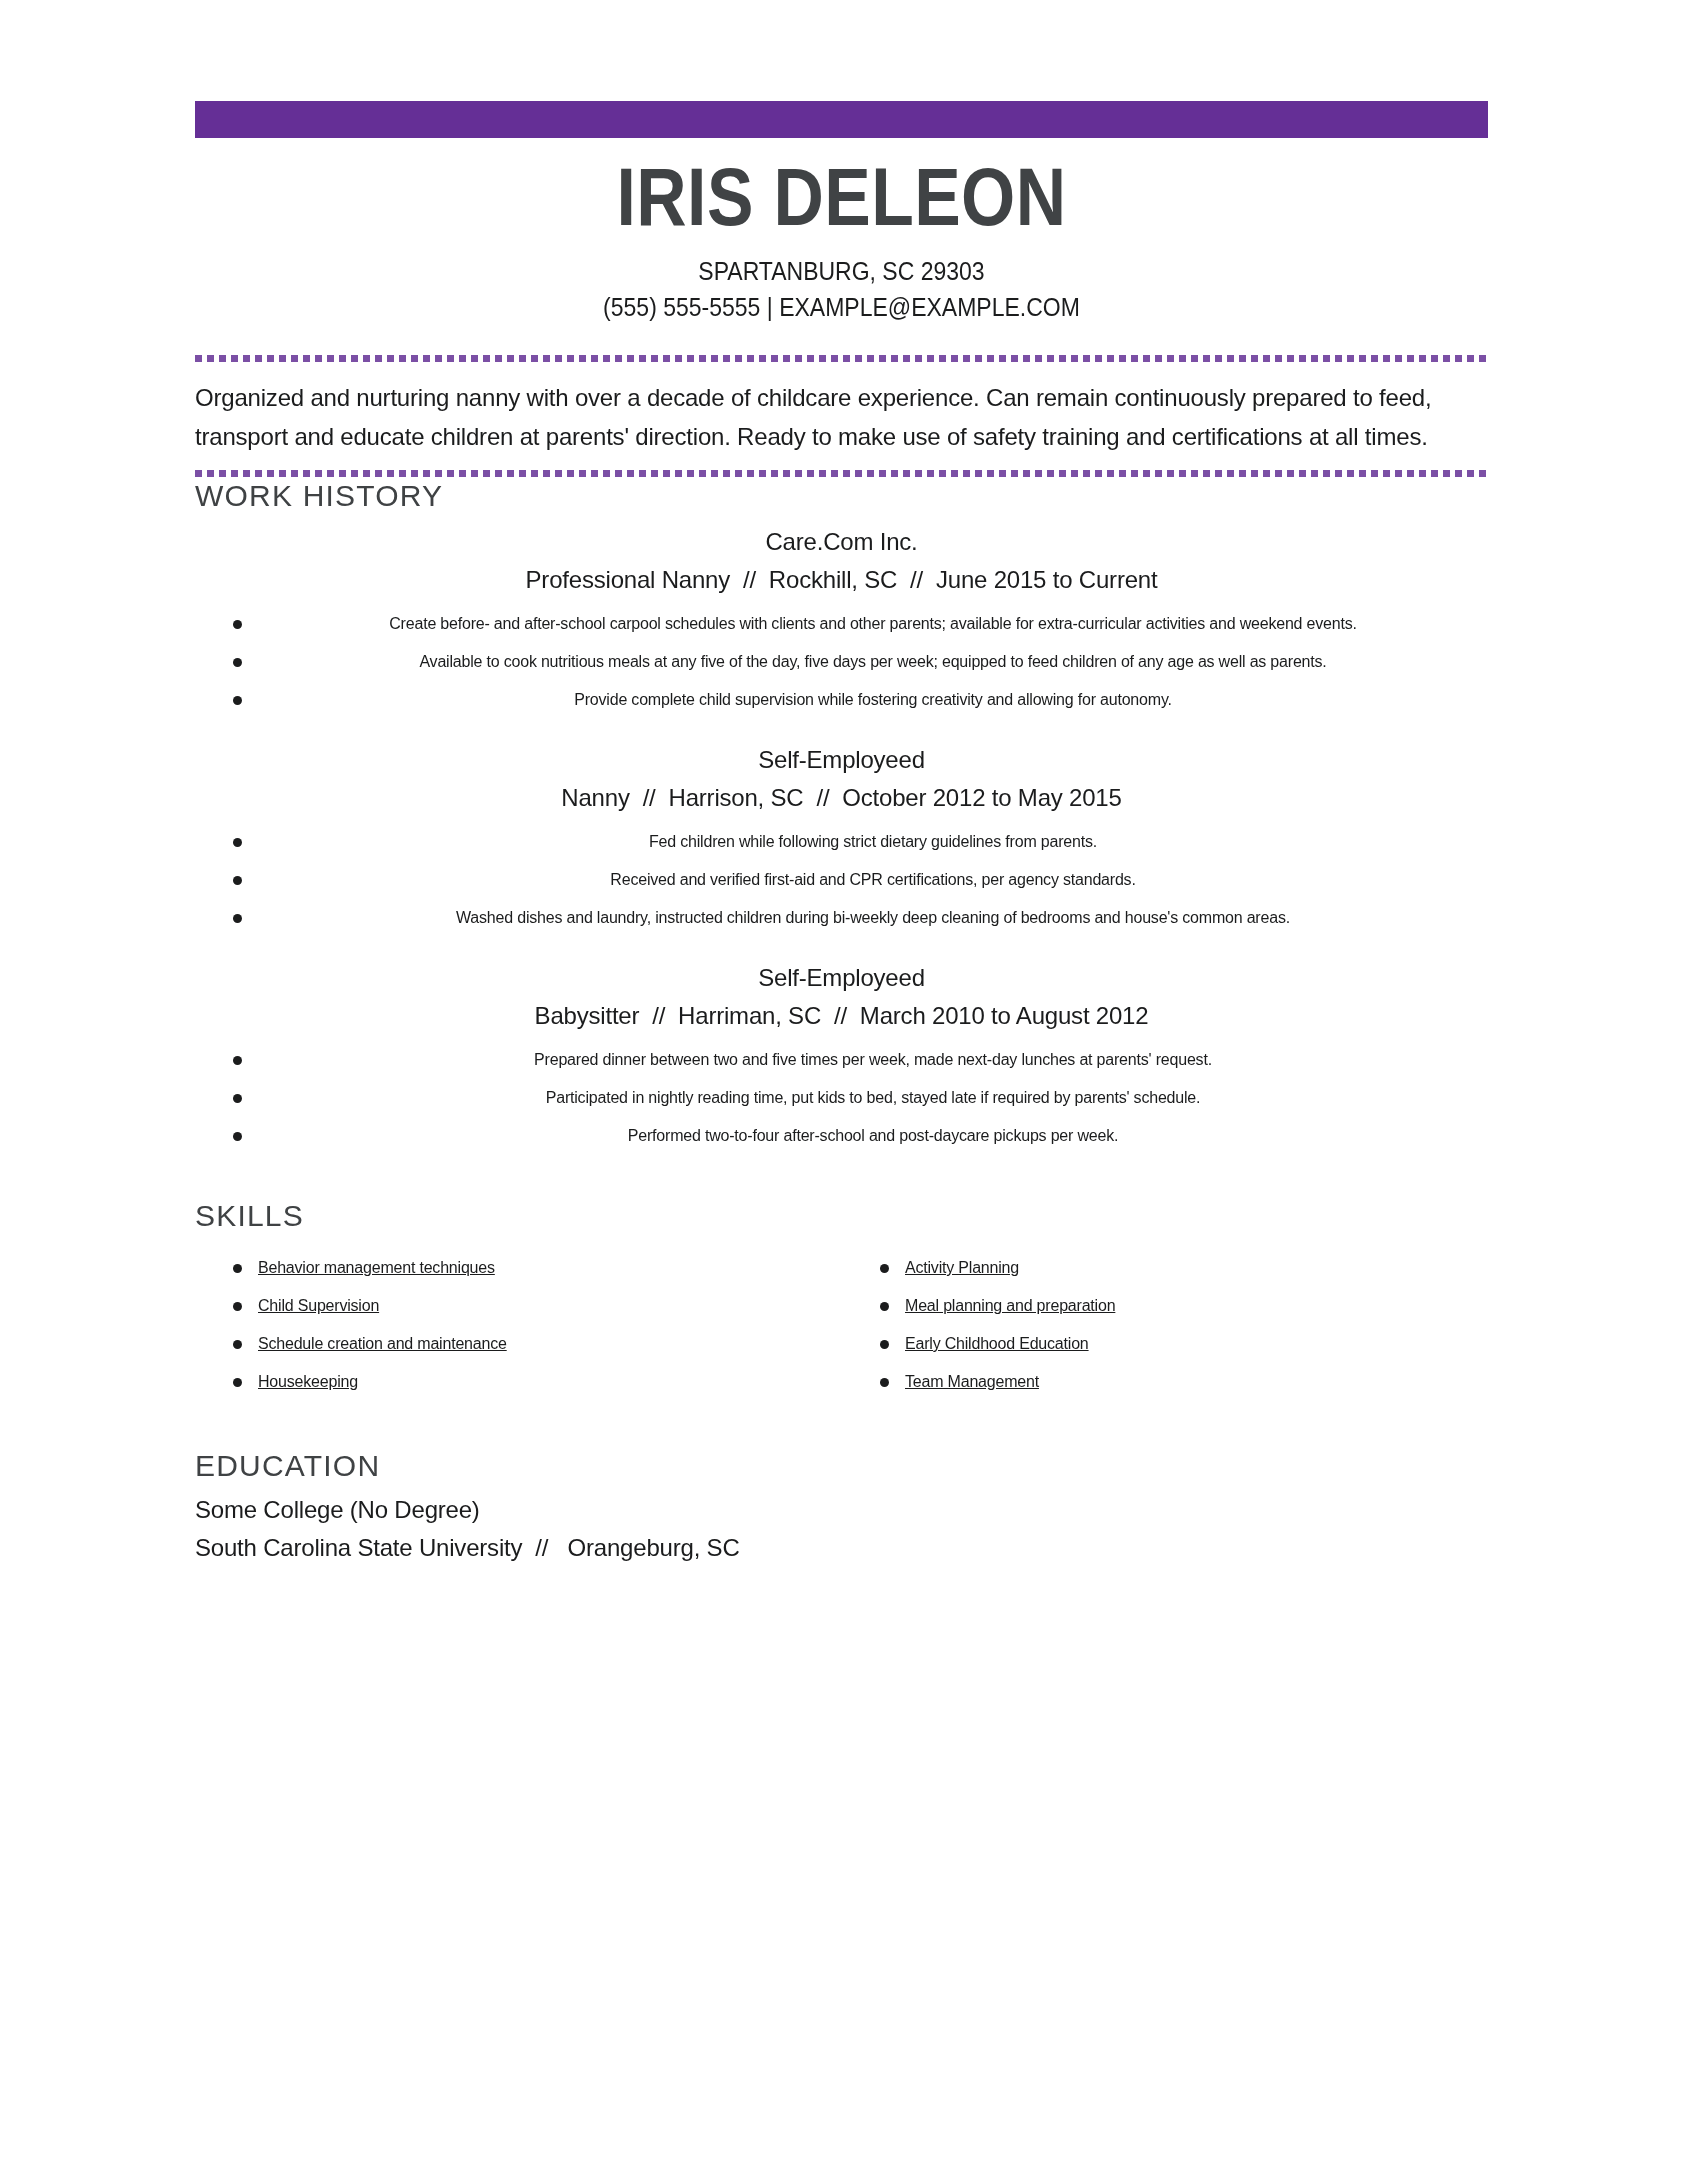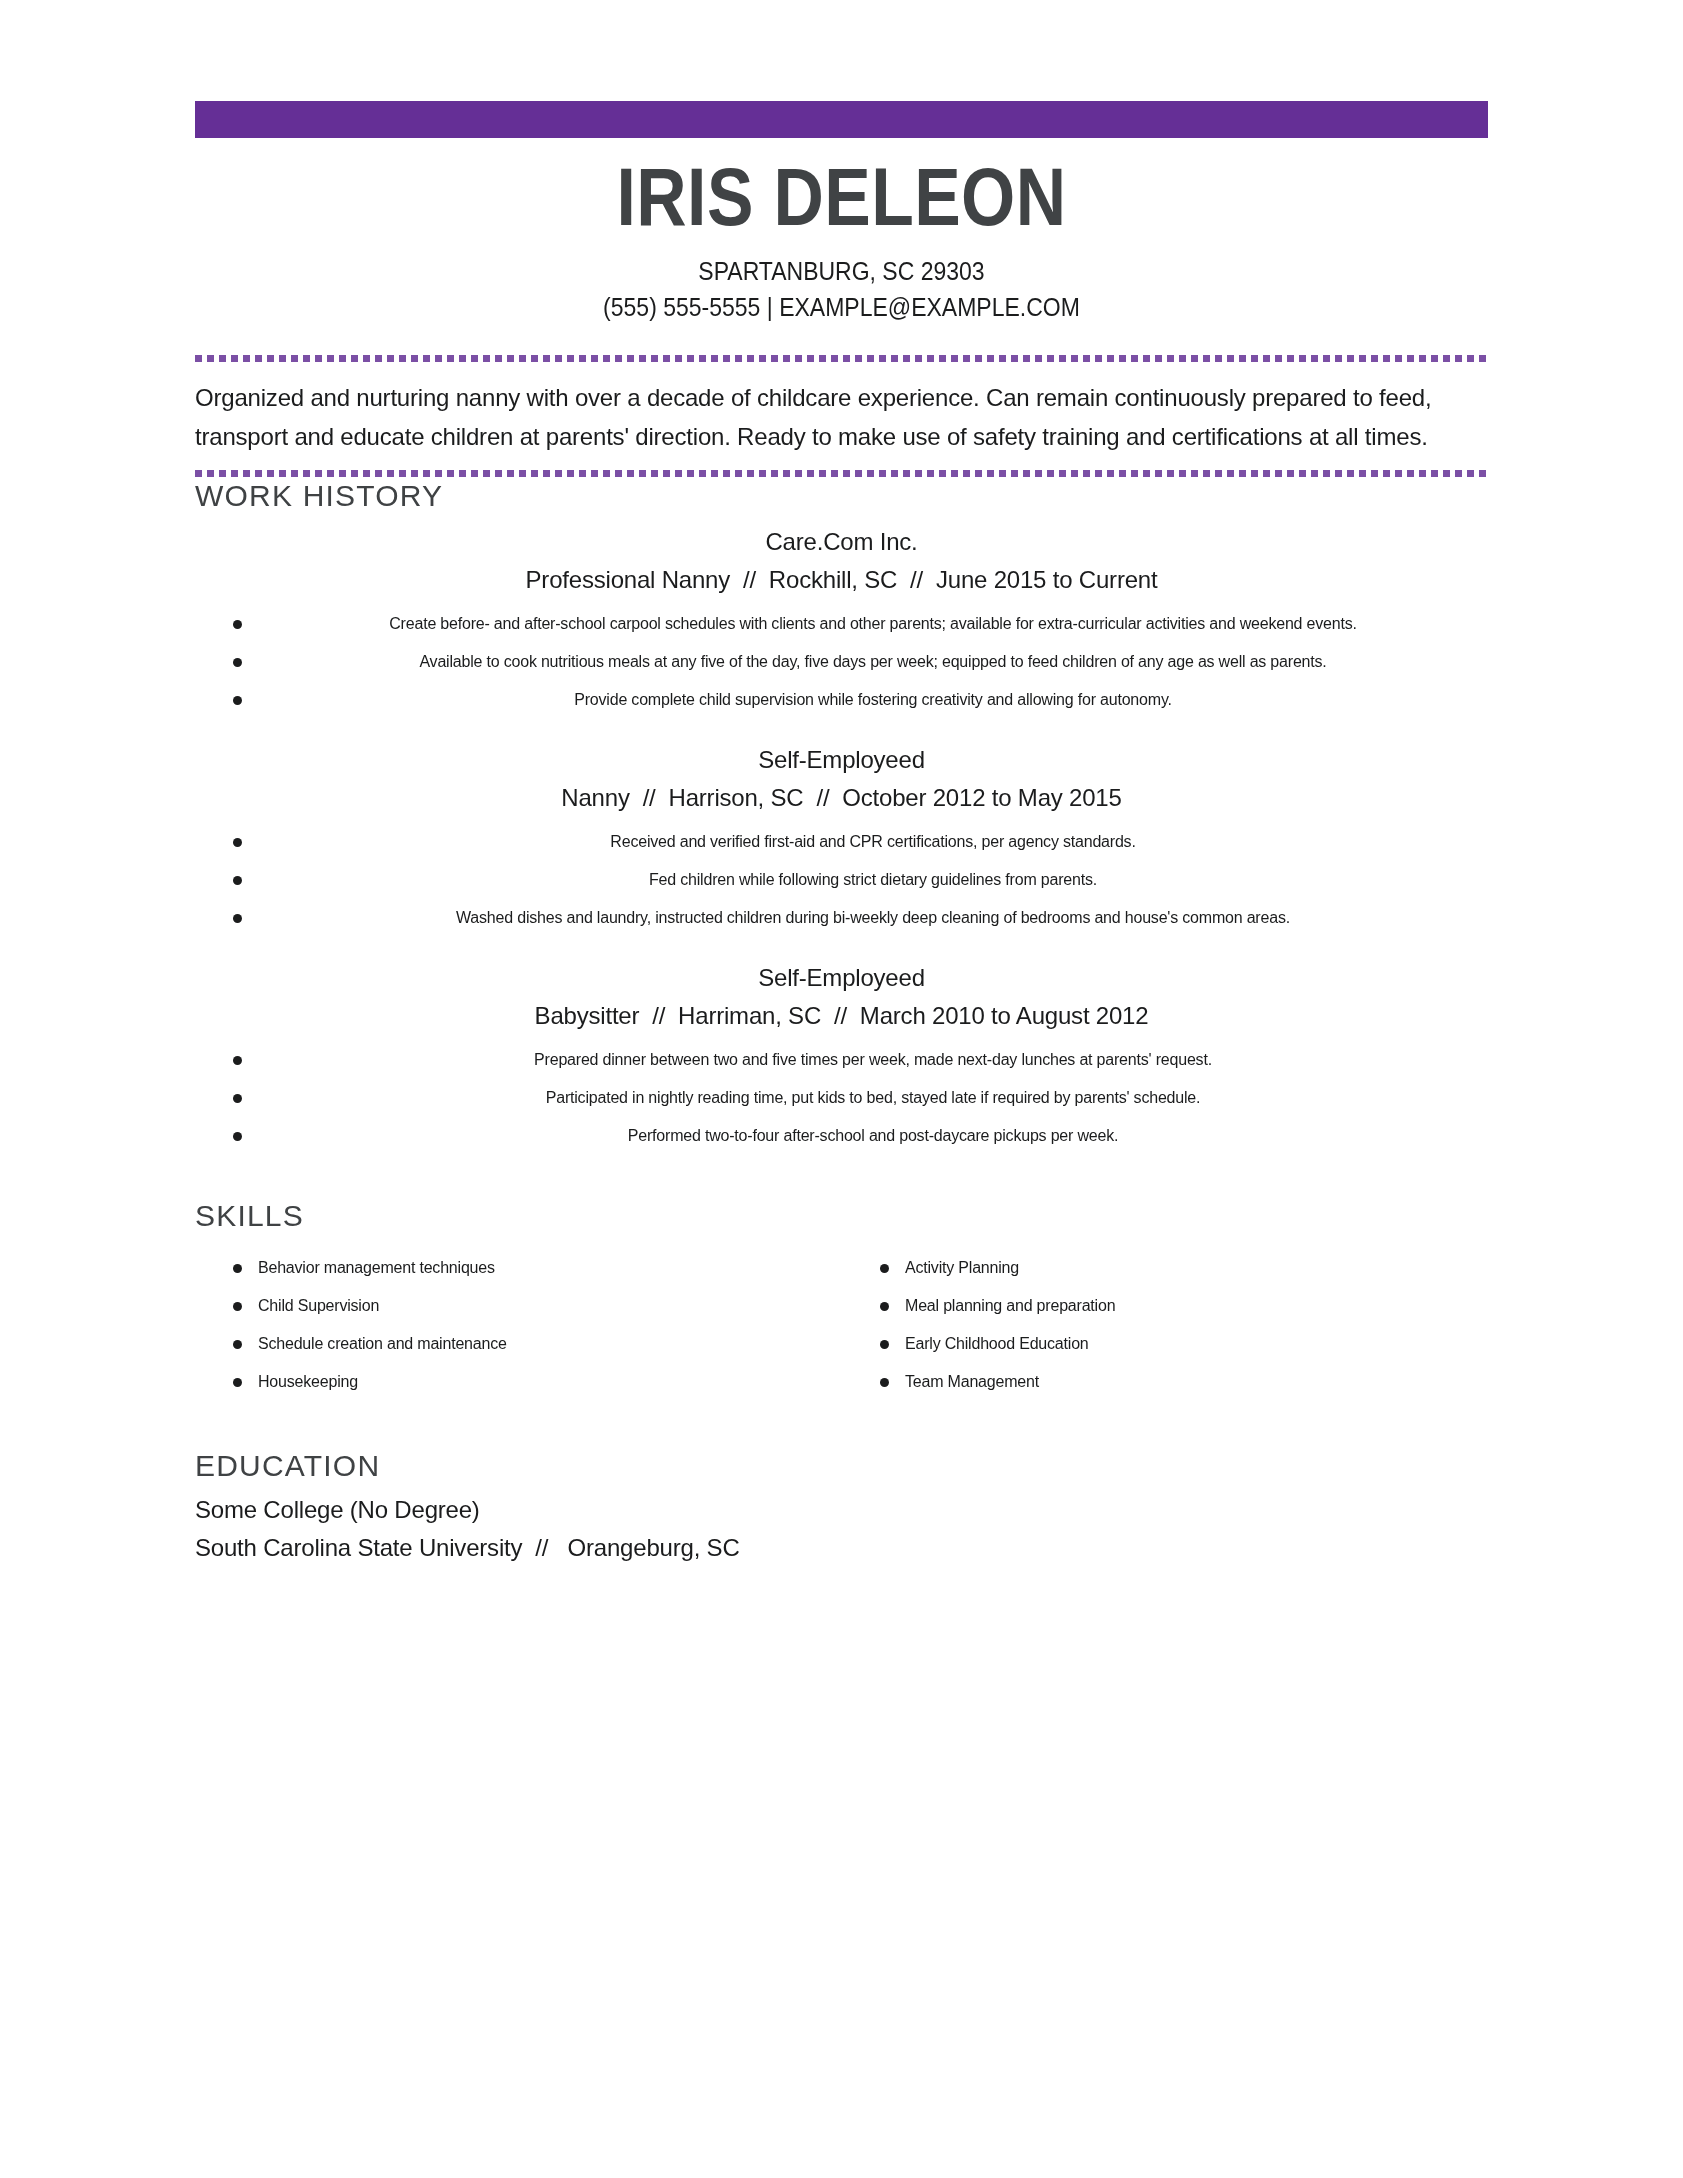--- a/index.html
+++ b/index.html
@@ -70,21 +70,21 @@
     position:relative;padding-left:63px;
     font-size:16px;line-height:38px;letter-spacing:-0.2px;
     color:var(--body-text);
   }
   ul.bullet-list li::before{
     content:"";position:absolute;left:38px;top:15px;
     width:9px;height:9px;border-radius:50%;
     background:var(--body-text);
   }
 
-  .skills-cols{display:flex;margin-top:8px;}
+  .skills-cols{display:flex;margin-top:8px;text-decoration:underline;}
   .skills-col-left{width:647px;flex:none;}
   .skills-col-right{flex:1;}
 
   .edu-lines{margin-top:6px;}
 </style>
 </head>
 <body>
 
 <div class="page">
 
@@ -114,22 +114,22 @@
         <li>Create before- and after-school carpool schedules with clients and other parents; available for extra-curricular activities and weekend events.</li>
         <li>Available to cook nutritious meals at any five of the day, five days per week; equipped to feed children of any age as well as parents.</li>
         <li>Provide complete child supervision while fostering creativity and allowing for autonomy.</li>
       </ul>
     </div>
 
     <div class="job">
       <div class="body-line">Self-Employeed</div>
       <div class="body-line pre">Nanny  //  Harrison, SC  //  October 2012 to May 2015</div>
       <ul class="bullet-list">
+        <li>Fed children while following strict dietary guidelines from parents.</li>
         <li>Received and verified first-aid and CPR certifications, per agency standards.</li>
-        <li>Fed children while following strict dietary guidelines from parents.</li>
         <li>Washed dishes and laundry, instructed children during bi-weekly deep cleaning of bedrooms and house's common areas.</li>
       </ul>
     </div>
 
     <div class="job">
       <div class="body-line">Self-Employeed</div>
       <div class="body-line pre">Babysitter  //  Harriman, SC  //  March 2010 to August 2012</div>
       <ul class="bullet-list">
         <li>Prepared dinner between two and five times per week, made next-day lunches at parents' request.</li>
         <li>Participated in nightly reading time, put kids to bed, stayed late if required by parents' schedule.</li>

